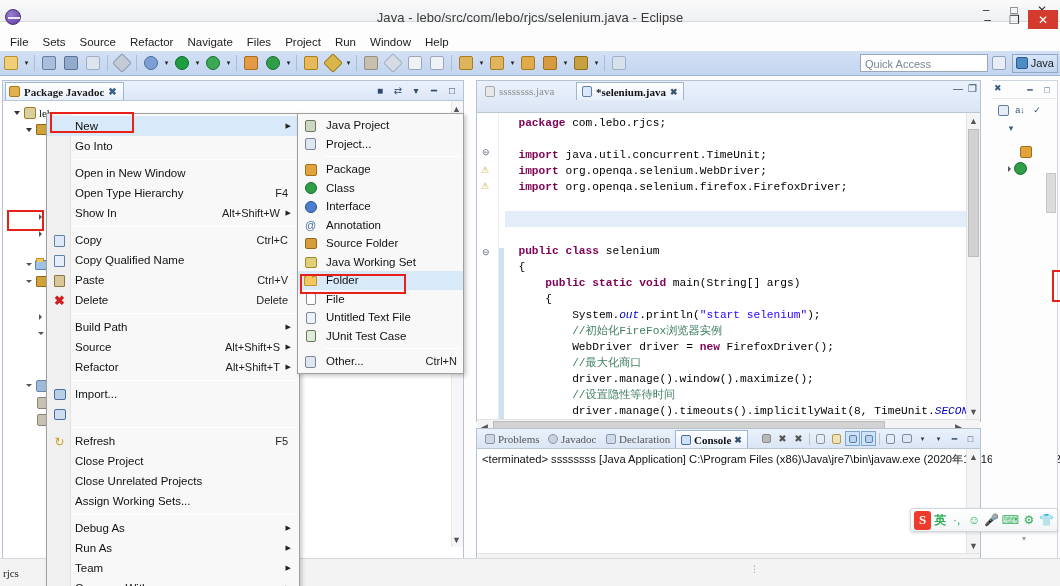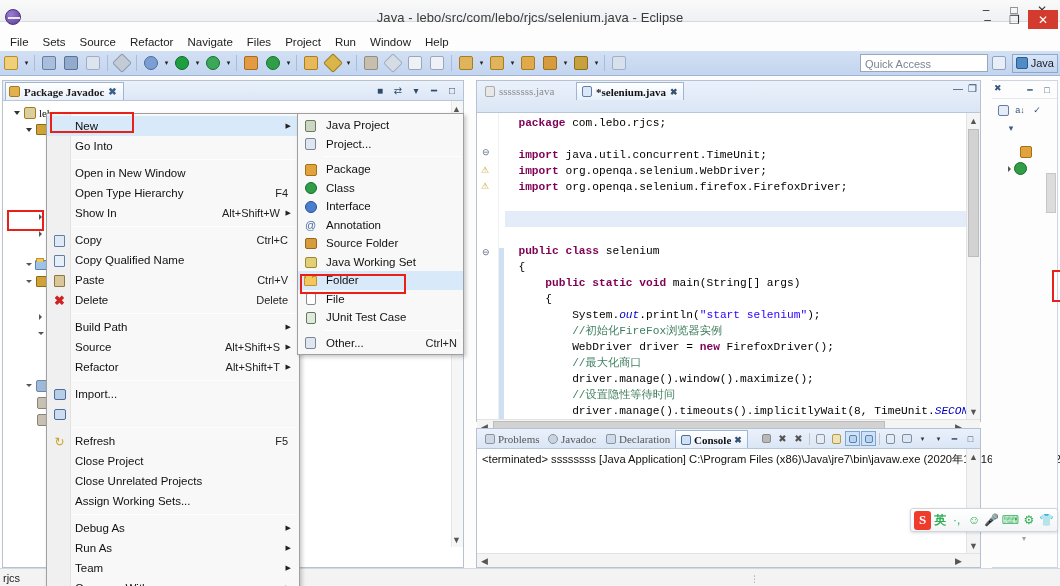--- a/index.html
+++ b/index.html
@@ -220,22 +220,22 @@
     box-shadow: 0 1px 3px rgba(0,0,0,.15); z-index: 50;
   }
   .ime-logo { width:19px;height:19px; background:#ef3b2c; color:#fff; border-radius:3px;
               display:flex;align-items:center;justify-content:center; font-weight:bold; font-size:13px;
               font-family:"Liberation Serif",serif; }
   .ime-itm { width:16px;height:18px; display:flex; align-items:center; justify-content:center;
              font-size:12px; color:#2fae55; }
   .ime-cn { font-size:12px; color:#2fae55; font-weight:bold; }
 
   
-  .statusbar { position:absolute; left:0; bottom:0; width:1060px; height:18px;
-               background:#f3f3f3; border-top:1px solid #d5d9df; display:flex; align-items:center; }
+  .statusbar { position:absolute; left:0; bottom:0; width:1060px; height:28px;
+               background:#f3f3f3; border-top:1px solid #d5d9df; display:flex; align-items:center;font-family:Liberation Serif, serif; }
   .sb-txt { font-size:11px; color:#222; padding-left:3px; }
   .sb-dots { position:absolute; left:750px; top:5px; font-size:9px; color:#999; letter-spacing:2px; }
   .tri-d { width:0;height:0;border-top:4px solid #333;border-left:3px solid transparent;border-right:3px solid transparent;}
   .tri-r-sm { width:0;height:0;border-left:3px solid #555;border-top:3px solid transparent;border-bottom:3px solid transparent;}
   .tri-d-sm { width:0;height:0;border-top:3px solid #555;border-left:3px solid transparent;border-right:3px solid transparent;}
 </style>
 </head>
 <body>
 
 <div id="app">
@@ -652,20 +652,26 @@
       <span class="sub-ico">
         <span class="ic ic-folder"></span>
       </span>
       <span class="lbl">Folder</span>
     </div>
     <div class="sub-row">
       <span class="sub-ico">
         <span class="sq" style="width:10px;height:12px;background:#fff;border:1px solid #8a8a8a;"></span>
       </span>
       <span class="lbl">File</span>
+    </div>
+    <div class="sub-row">
+      <span class="sub-ico">
+        <span class="sq" style="width:10px;height:12px;background:#eef2f7;border:1px solid #7e8a99;"></span>
+      </span>
+      <span class="lbl">Untitled Text File</span>
     </div>
     <div class="sub-row">
       <span class="sub-ico">
         <span class="sq" style="width:10px;height:12px;background:#dfe9dc;border:1px solid #5e7a58;"></span>
       </span>
       <span class="lbl">JUnit Test Case</span>
     </div>
     <div class="ctx-sep" style="margin-left:26px;"></div>
     <div class="sub-row">
       <span class="sub-ico">

